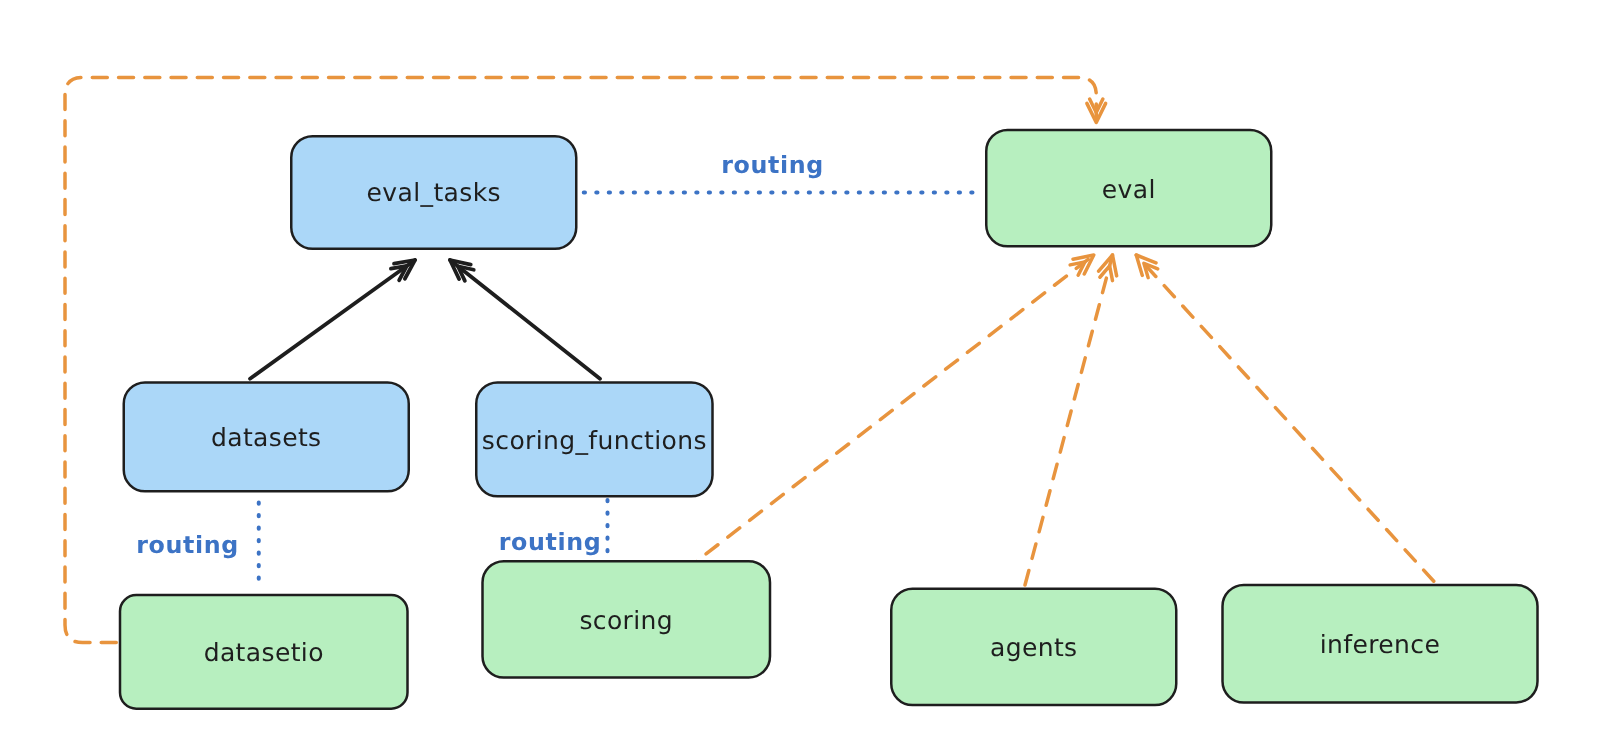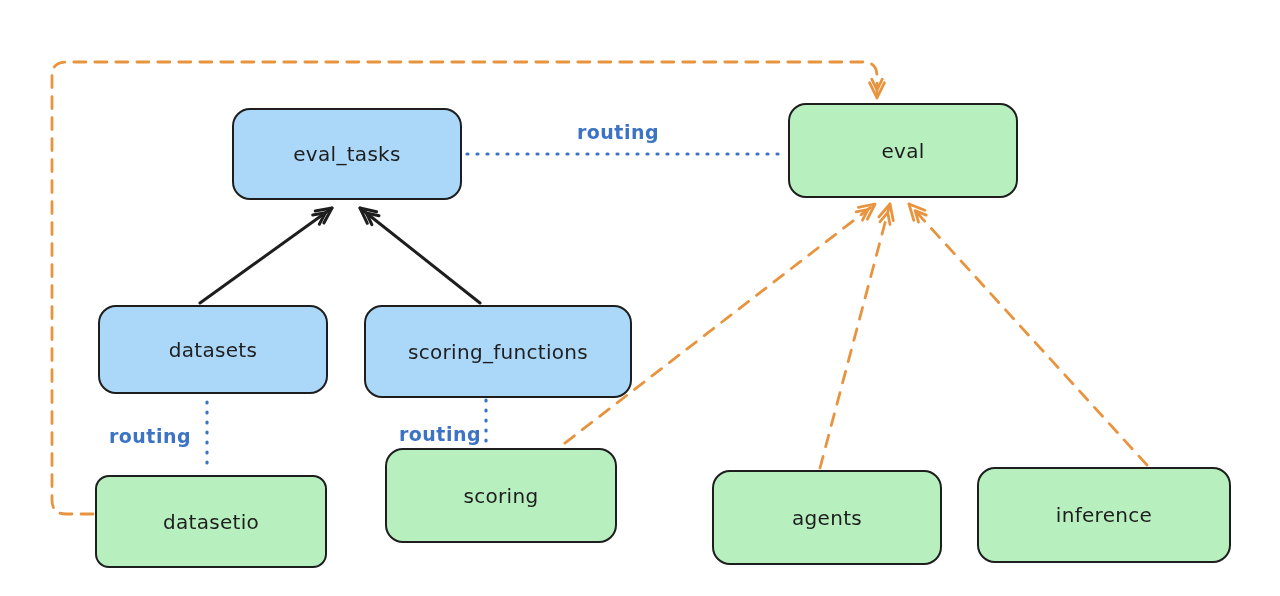--- a/index.html
+++ b/index.html
@@ -31,21 +31,21 @@
   .node.green { background: #b7efbf; }
   .node-label {
     color: #1e1e1e;
     font-size: 20px;
     letter-spacing: 0.3px;
     white-space: nowrap;
   }
   #n-eval_tasks        { left: 232px;  top: 108px; width: 230px; height: 92px; }
   #n-eval              { left: 788px;  top: 103px; width: 230px; height: 95px; }
   #n-datasets          { left: 98px;   top: 305px; width: 230px; height: 89px; }
-  #n-scoring_functions { left: 364px;  top: 305px; width: 268px; height: 93px; }
+  #n-scoring_functions { left: 380px;  top: 305px; width: 191px; height: 93px; }
   #n-datasetio         { left: 95px;   top: 475px; width: 232px; height: 93px; border-radius: 14px; }
   #n-scoring           { left: 385px;  top: 448px; width: 232px; height: 95px; }
   #n-agents            { left: 712px;  top: 470px; width: 230px; height: 95px; }
   #n-inference         { left: 977px; top: 467px; width: 254px; height: 96px; }
   .routing-label {
     position: absolute;
     color: #3c73c5;
     font-size: 19px;
     font-weight: bold;
     letter-spacing: 0.5px;

